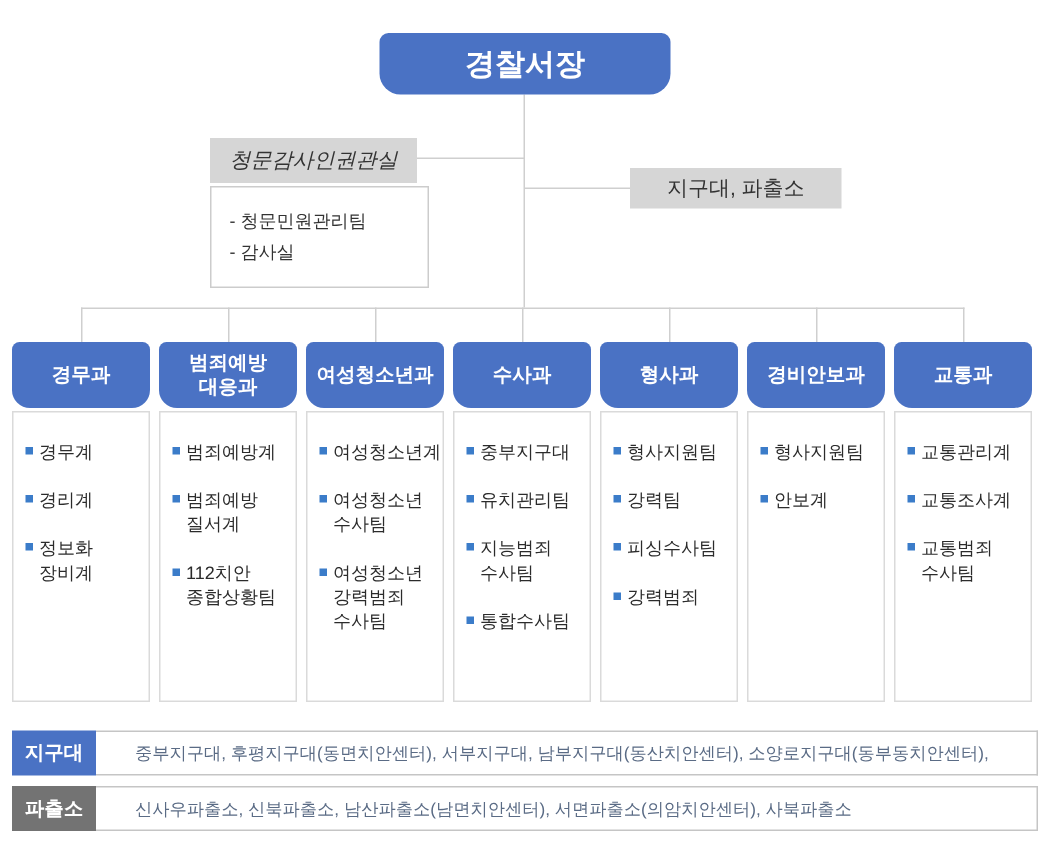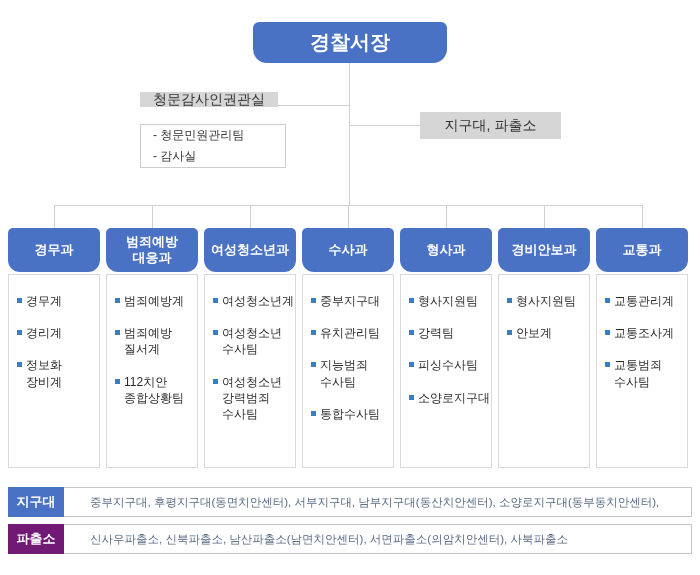--- a/index.html
+++ b/index.html
@@ -9,25 +9,25 @@
 
   .line { position:absolute; background:#cfcfcf; }
   .line.v { width:1px; }
   .line.h { height:1px; }
 
   .root-box { position:absolute; left:253px; top:22px; width:194px; height:41px;
     background:#4a72c4; color:#fff; font-size:20px; font-weight:bold;
     display:flex; align-items:center; justify-content:center;
     border-radius:6px 6px 14px 14px; }
 
-  .audit-title { position:absolute; left:140px; top:92px; width:138px; height:15px;
+  .audit-title { position:absolute; left:140px; top:92px; width:138px; height:30px;
     background:#d6d6d6; color:#333; font-size:14px;
-    display:flex; align-items:center; justify-content:center; }
+    display:flex; align-items:center; justify-content:center;font-style:italic; }
   .audit-body { position:absolute; left:140px; top:124px; width:146px;
-    background:#fff; border:1px solid #cccccc; padding:0 12px; }
+    background:#fff; border:1px solid #cccccc; padding:12px 12px; }
   .audit-item { font-size:12px; color:#333; line-height:1.75; }
 
   .substation-node { position:absolute; left:420px; top:112px; width:141px; height:27px;
     background:#d6d6d6; color:#333; font-size:14px;
     display:flex; align-items:center; justify-content:center; }
 
   .dept { position:absolute; top:228px; width:92px; }
   .dept-head { height:44px; background:#4a72c4; color:#fff; font-weight:bold;
     font-size:13px; line-height:1.25; display:flex; align-items:center; justify-content:center;
     text-align:center; border-radius:5px 5px 12px 12px; padding:0 4px; word-break:keep-all; }
@@ -154,21 +154,21 @@
           <div class="item">
             <span class="bullet"></span>
             <span>강력팀</span>
           </div>
           <div class="item">
             <span class="bullet"></span>
             <span>피싱수사팀</span>
           </div>
           <div class="item">
             <span class="bullet"></span>
-            <span>소양로지구대</span>
+            <span>강력범죄</span>
           </div>
         </div>
       </div>
       <div class="dept" style="left: 498px;">
         <div class="dept-head">경비안보과</div>
         <div class="dept-body">
           <div class="item">
             <span class="bullet"></span>
             <span>형사지원팀</span>
           </div>
@@ -196,18 +196,18 @@
         </div>
       </div>
     </div>
 
   <div id="footer">
       <div class="footer-row" style="top: 487px;">
         <div class="footer-label" style="background: rgb(74, 114, 196);">지구대</div>
         <div class="footer-text">중부지구대, 후평지구대(동면치안센터), 서부지구대, 남부지구대(동산치안센터), 소양로지구대(동부동치안센터),</div>
       </div>
       <div class="footer-row" style="top: 524px;">
-        <div class="footer-label" style="background: #701a75;">파출소</div>
+        <div class="footer-label" style="background: #737373;">파출소</div>
         <div class="footer-text">신사우파출소, 신북파출소, 남산파출소(남면치안센터), 서면파출소(의암치안센터), 사북파출소</div>
       </div>
     </div>
 
 </div>
 
 </body></html>

